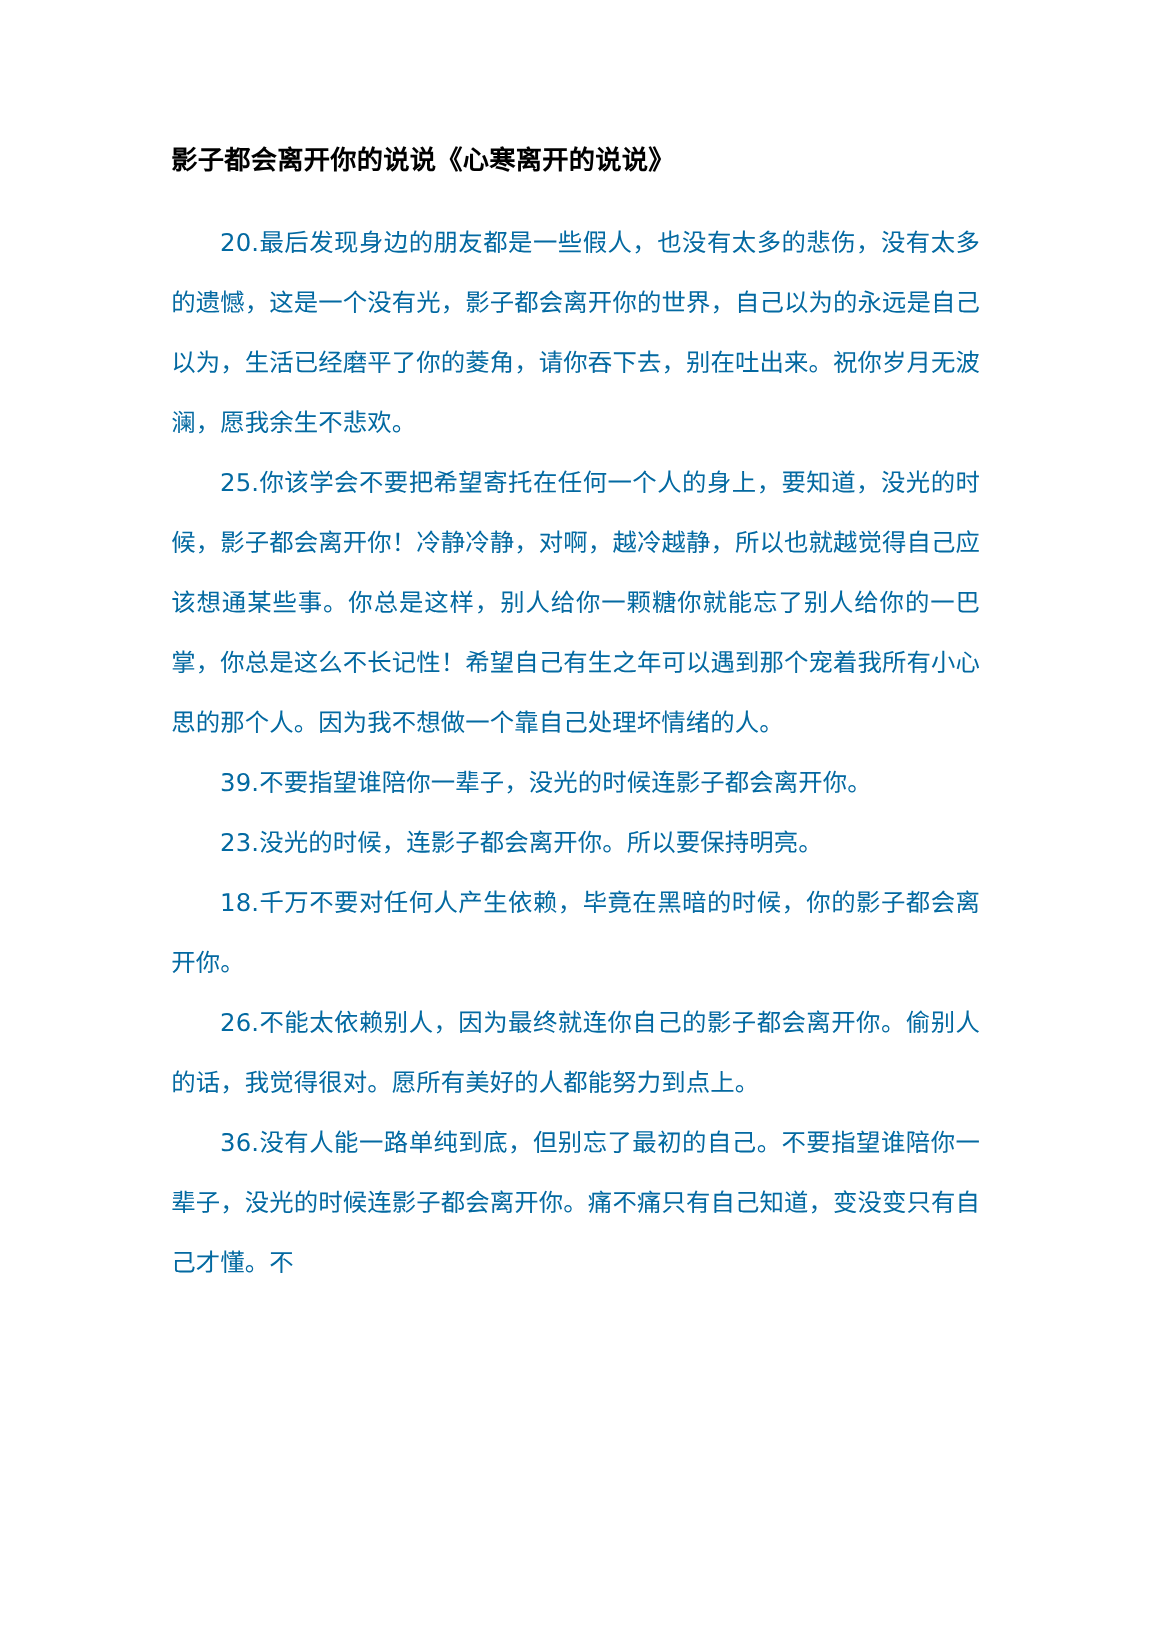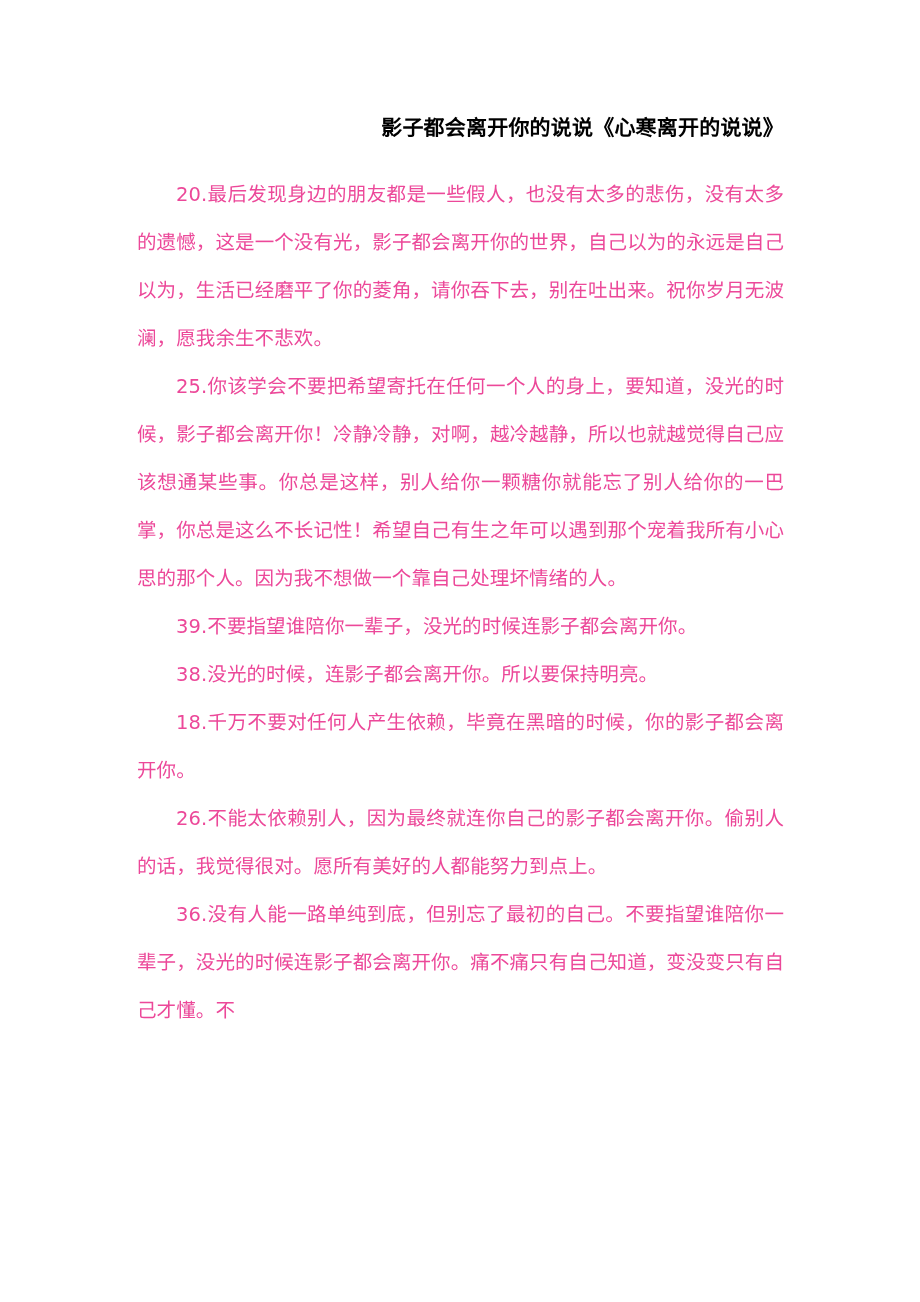--- a/index.html
+++ b/index.html
@@ -25,38 +25,38 @@
   .content {
     position: absolute;
     left: 137px;
     top: 0;
     width: 647px;
   }
 
   .doc-title {
     margin: 0;
     padding: 0;
-    text-align: right;
+    text-align: left;
     font-size: 21px;
     font-weight: bold;
     line-height: 30px;
     letter-spacing: 0.2px;
     color: #000000;
     padding-top: 113px;
   }
 
   .para {
     margin: 0;
     padding: 0;
     font-size: 19.5px;
     line-height: 48px;
     text-align: justify;
     text-justify: inter-ideograph;
     text-indent: 2em;
-    color: #ec4899;
+    color: #0369a1;
     letter-spacing: 0.1px;
     word-break: break-all;
   }
 
   .para:first-of-type {
     margin-top: 28px;
   }
 </style>
 </head>
 <body>
@@ -65,21 +65,21 @@
   <div class="content">
 
     <h1 class="doc-title">影子都会离开你的说说《心寒离开的说说》</h1>
 
     <p class="para">20.最后发现身边的朋友都是一些假人，也没有太多的悲伤，没有太多的遗憾，这是一个没有光，影子都会离开你的世界，自己以为的永远是自己以为，生活已经磨平了你的菱角，请你吞下去，别在吐出来。祝你岁月无波澜，愿我余生不悲欢。</p>
 
     <p class="para">25.你该学会不要把希望寄托在任何一个人的身上，要知道，没光的时候，影子都会离开你！冷静冷静，对啊，越冷越静，所以也就越觉得自己应该想通某些事。你总是这样，别人给你一颗糖你就能忘了别人给你的一巴掌，你总是这么不长记性！希望自己有生之年可以遇到那个宠着我所有小心思的那个人。因为我不想做一个靠自己处理坏情绪的人。</p>
 
     <p class="para">39.不要指望谁陪你一辈子，没光的时候连影子都会离开你。</p>
 
-    <p class="para">38.没光的时候，连影子都会离开你。所以要保持明亮。</p>
+    <p class="para">23.没光的时候，连影子都会离开你。所以要保持明亮。</p>
 
 
     <p class="para">18.千万不要对任何人产生依赖，毕竟在黑暗的时候，你的影子都会离开你。</p>
 
     <p class="para">26.不能太依赖别人，因为最终就连你自己的影子都会离开你。偷别人的话，我觉得很对。愿所有美好的人都能努力到点上。</p>
 
     <p class="para">36.没有人能一路单纯到底，但别忘了最初的自己。不要指望谁陪你一辈子，没光的时候连影子都会离开你。痛不痛只有自己知道，变没变只有自己才懂。不</p>
 
   </div>
 </div>

